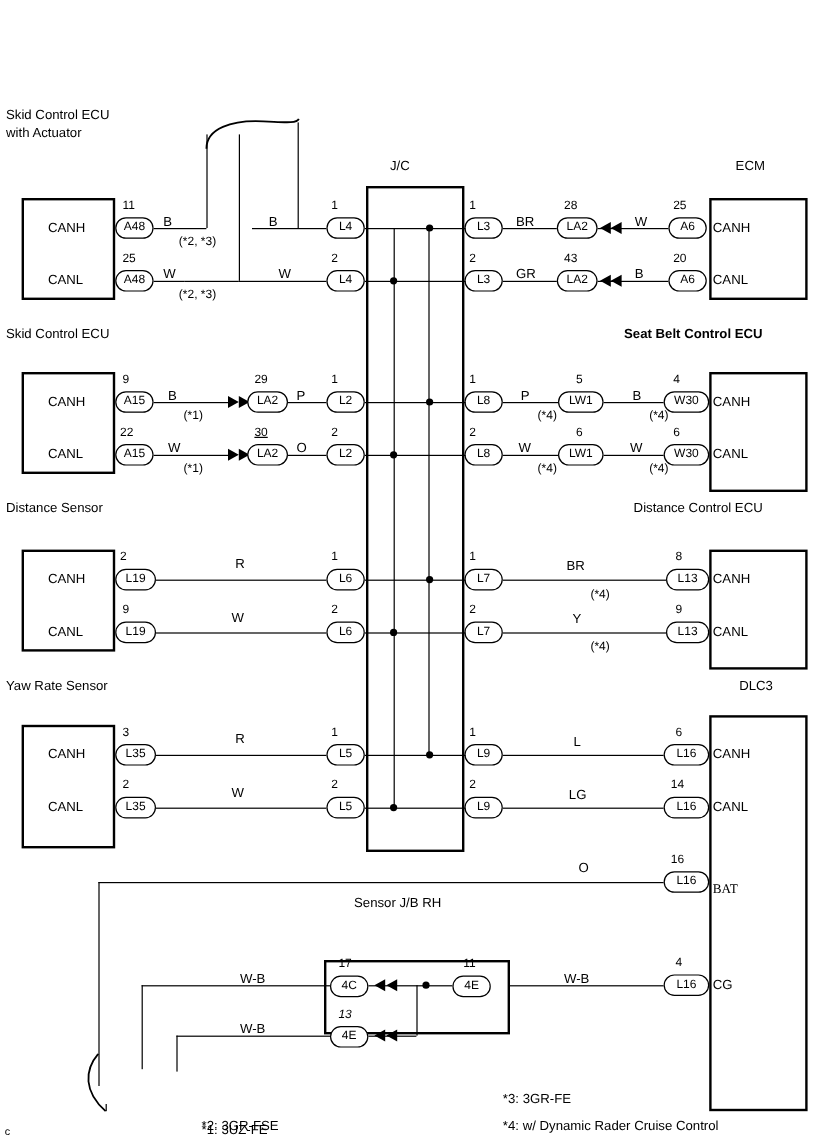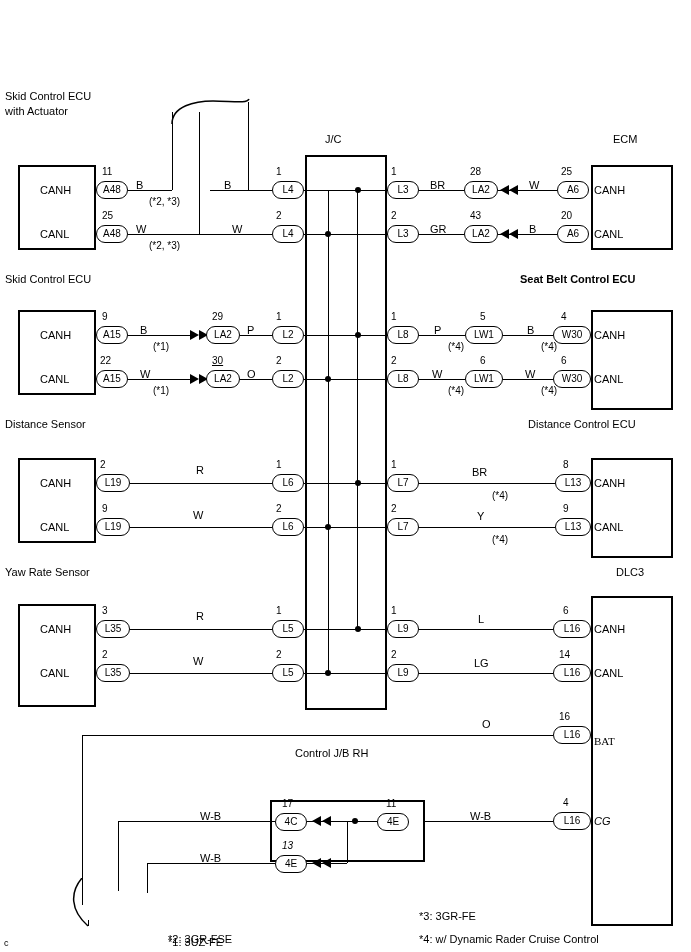--- a/index.html
+++ b/index.html
@@ -241,32 +241,32 @@
   <div class="pin" style="left:563px;top:605px;">6</div>
   <div class="term" style="left:553px;top:664px;width:38px;">L16</div>
   <div class="pin" style="left:559px;top:649px;">14</div>
   <div class="term" style="left:553px;top:726px;width:38px;">L16</div>
   <div class="pin" style="left:559px;top:711px;">16</div>
   <div class="term" style="left:553px;top:812px;width:38px;">L16</div>
   <div class="pin" style="left:563px;top:797px;">4</div>
   <div class="lbl" style="left:594px;top:623px;">CANH</div>
   <div class="lbl" style="left:594px;top:667px;">CANL</div>
   <div class="lbl" style="left:594px;top:735px;font-family:Liberation Serif, serif;">BAT</div>
-  <div class="lbl" style="left:594px;top:815px;font-style:italic;">CG</div>
+  <div class="lbl" style="left:594px;top:815px;">CG</div>
 
   <div class="hline" style="left:419px;top:629px;width:134px;"></div>
   <div class="hline" style="left:419px;top:673px;width:134px;"></div>
   <div class="lbl" style="left:478px;top:613px;">L</div>
   <div class="lbl" style="left:474px;top:657px;">LG</div>
 
   <div class="hline" style="left:82px;top:735px;width:471px;"></div>
   <div class="lbl" style="left:482px;top:718px;">O</div>
   <div class="vline" style="left:82px;top:735px;height:170px;"></div>
 
-  <div class="lbl" style="left:295px;top:747px;">Control J/B RH</div>
+  <div class="lbl" style="left:295px;top:747px;">Sensor J/B RH</div>
 
   <div class="box" style="left:270px;top:800px;width:155px;height:62px;"></div>
   <div class="term" style="left:275px;top:813px;width:32px;">4C</div>
   <div class="pin" style="left:282px;top:798px;">17</div>
   <div class="term" style="left:377px;top:813px;width:32px;">4E</div>
   <div class="pin" style="left:386px;top:798px;">11</div>
   <div class="term" style="left:275px;top:855px;width:32px;">4E</div>
   <div class="pin" style="left:282px;top:840px;font-style:italic;">13</div>
 
   <div class="hline" style="left:307px;top:821px;width:70px;"></div>

